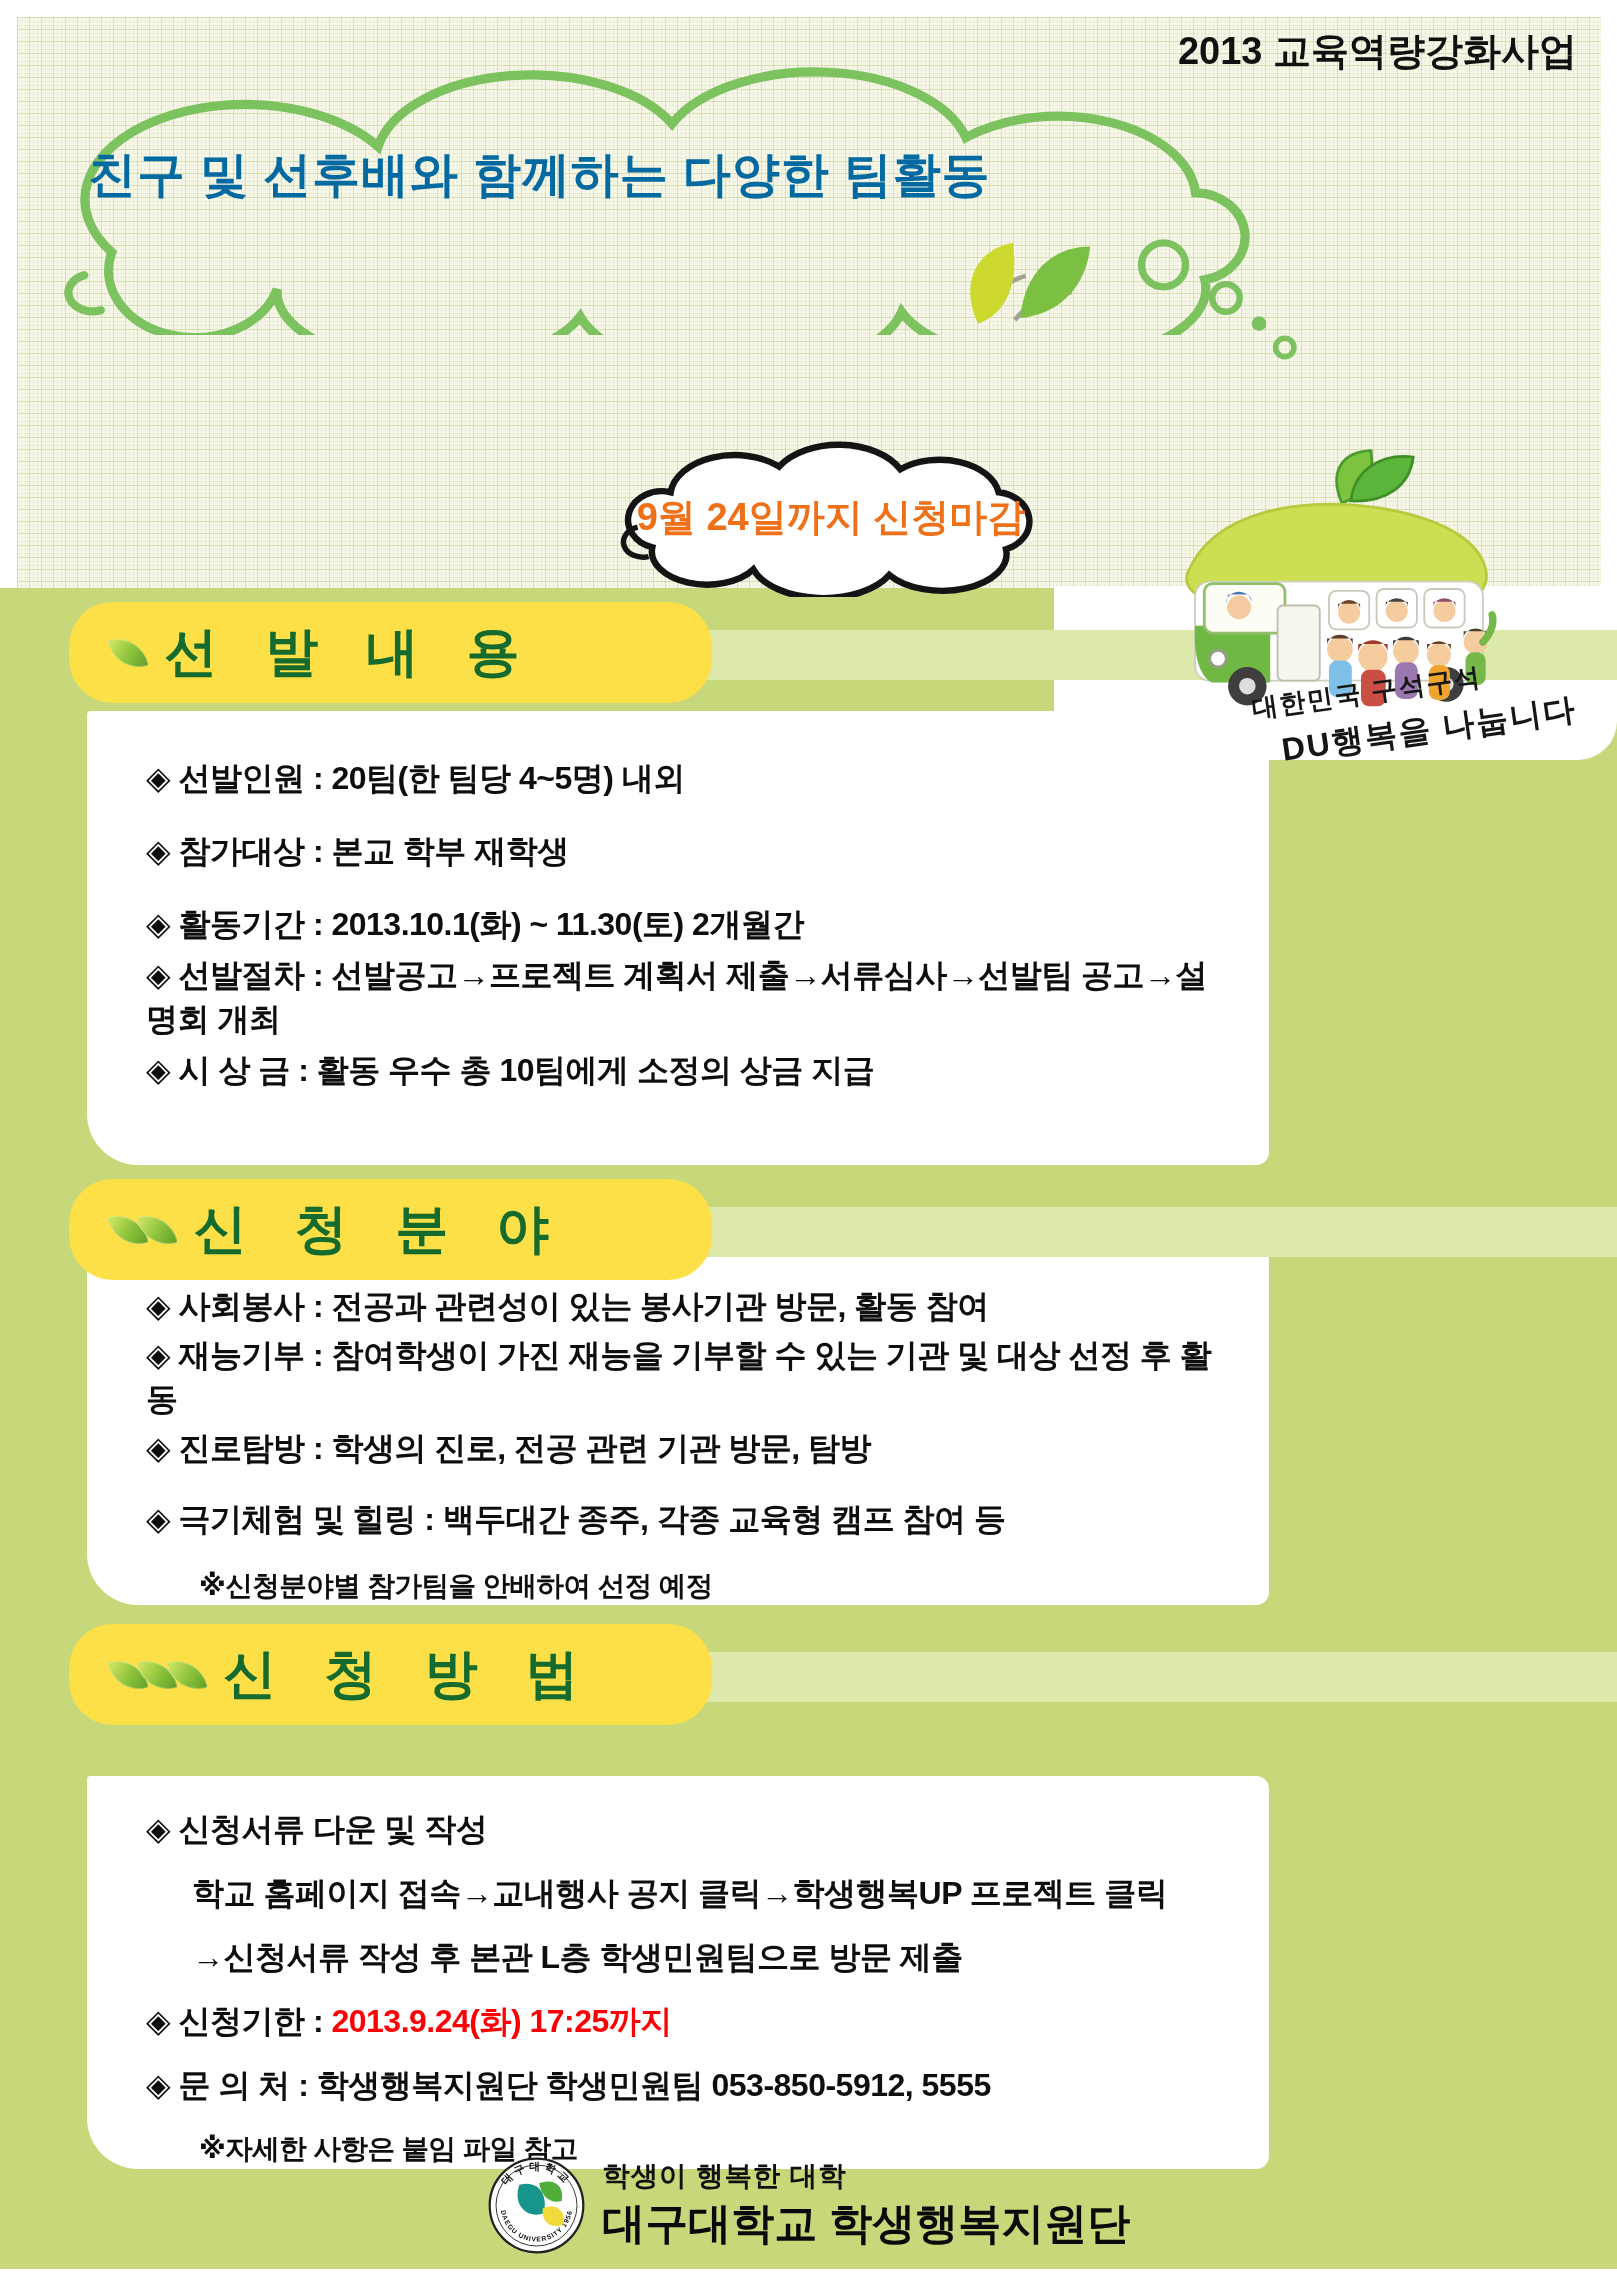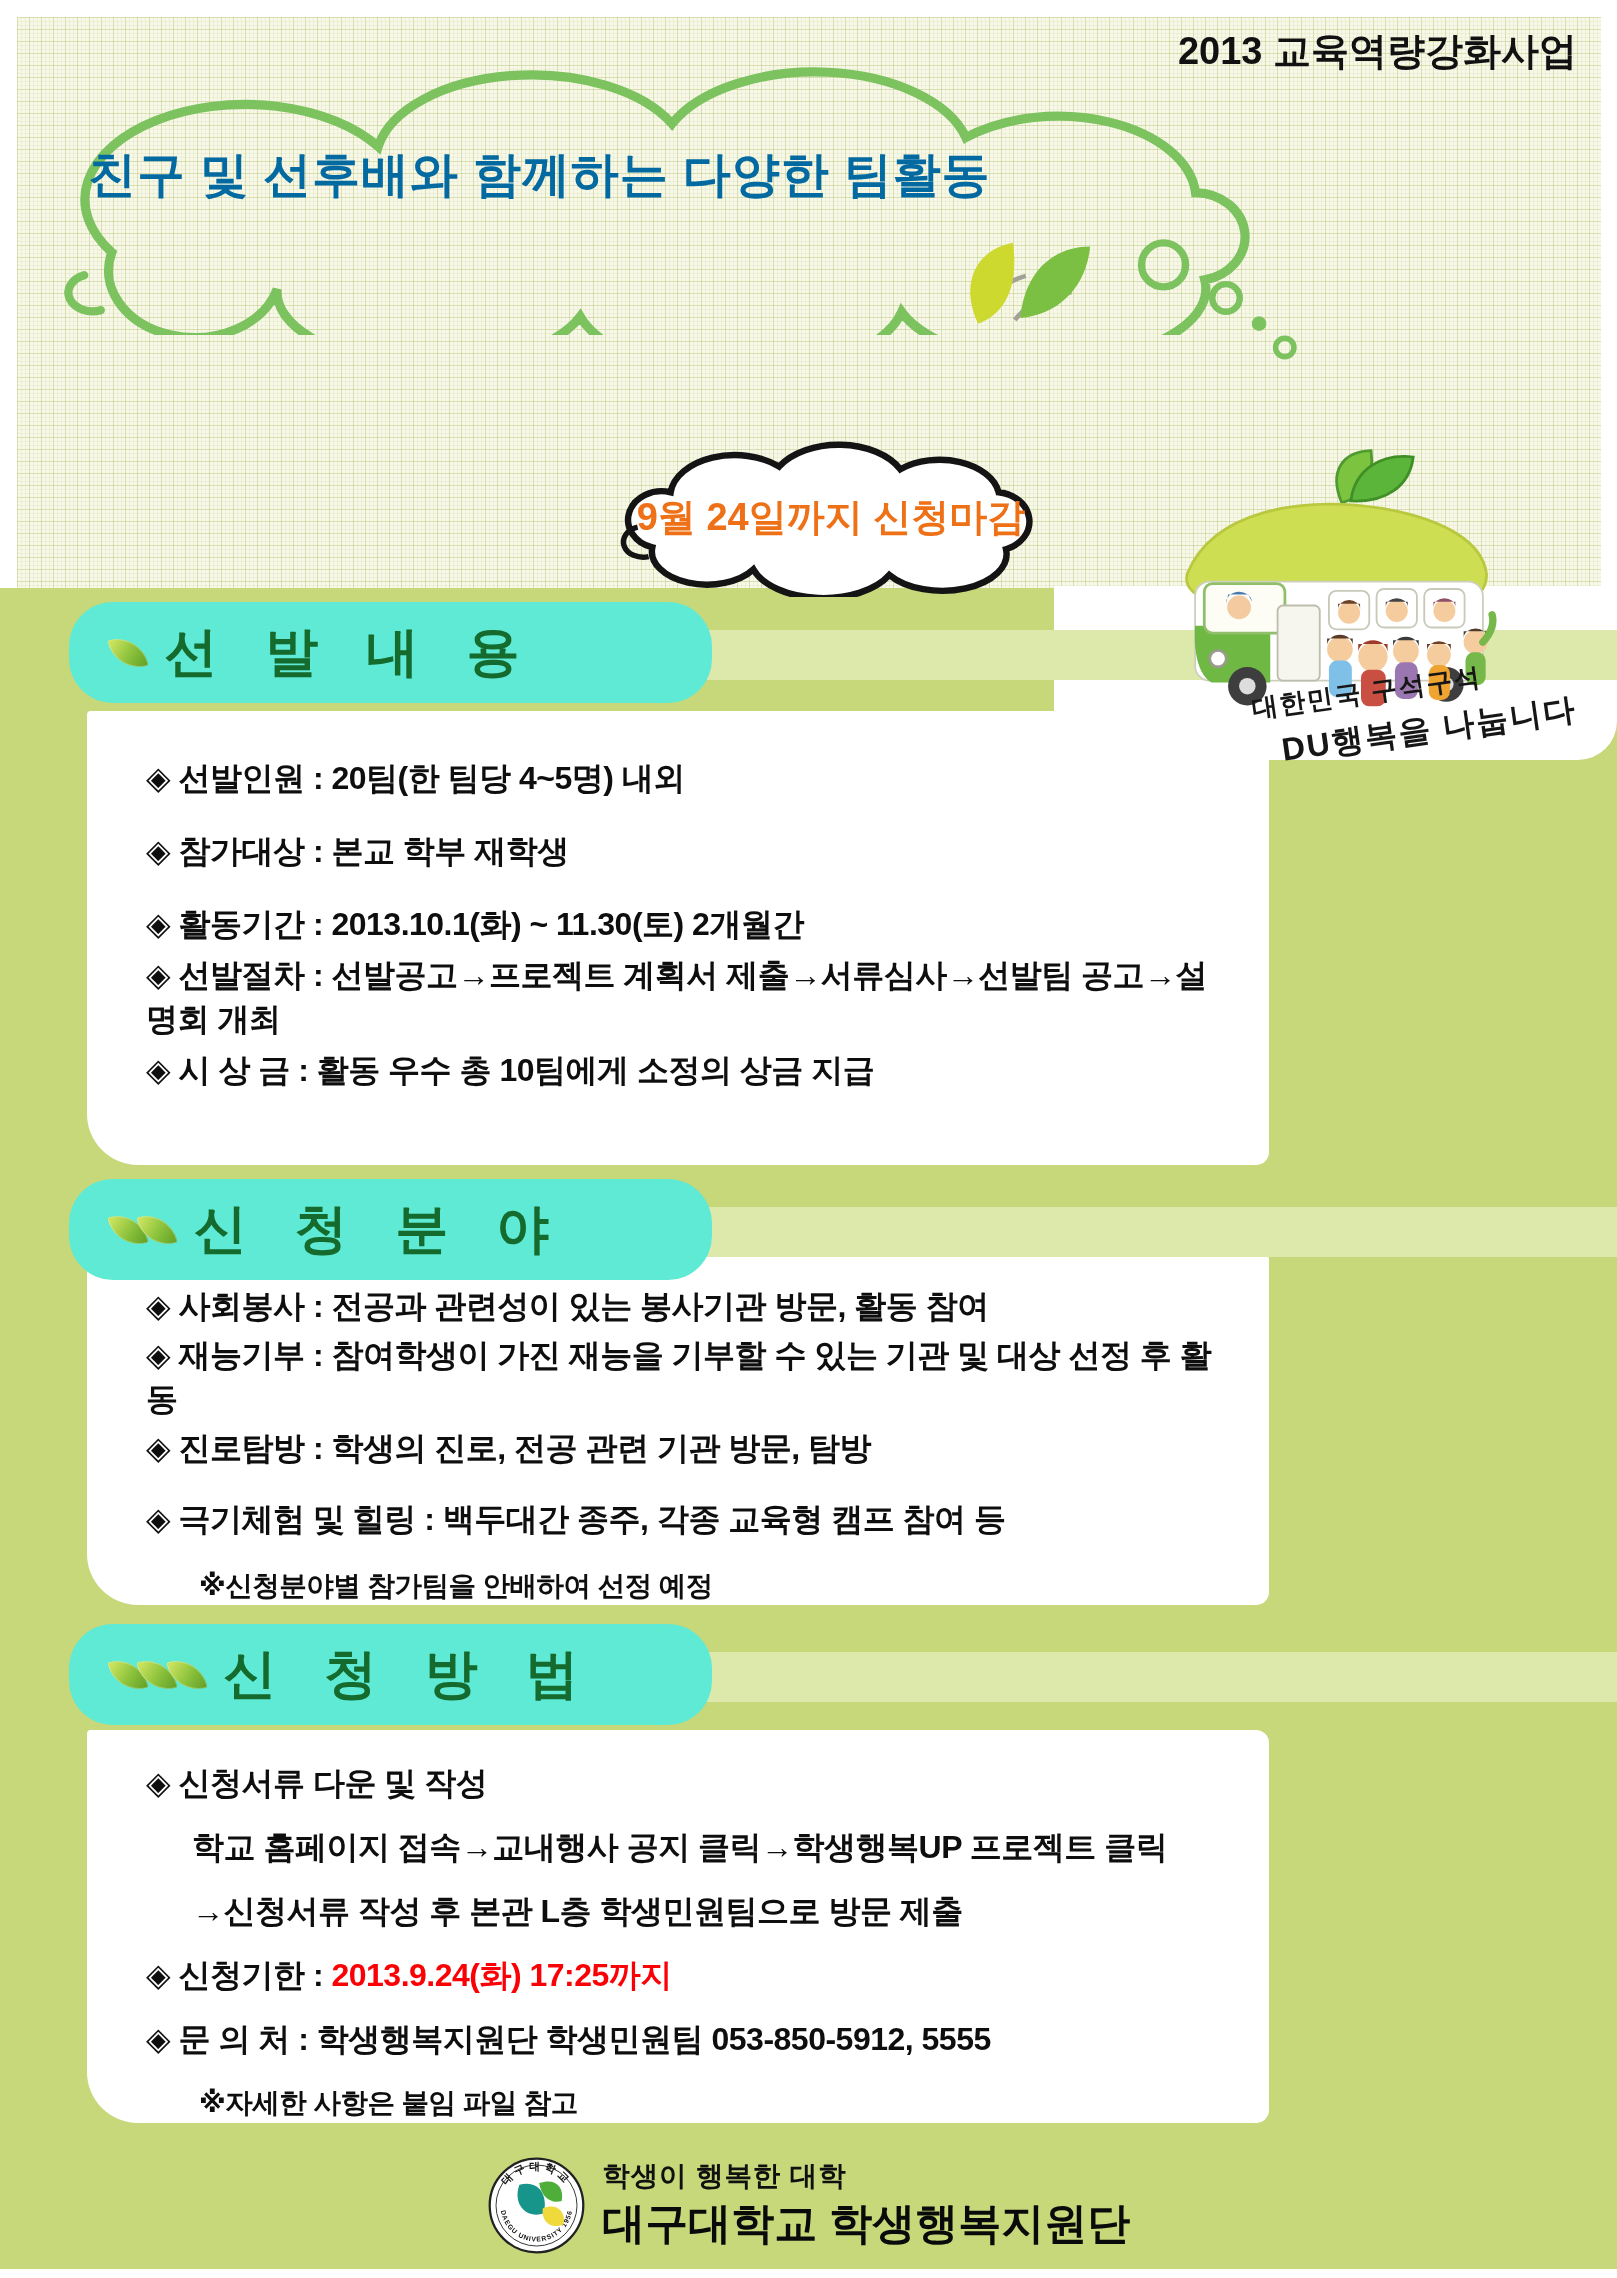--- a/index.html
+++ b/index.html
@@ -62,21 +62,21 @@
     background:#c6d87a;
   }
 
   .section-header{position:absolute;left:0;width:1617px;z-index:3;}
   .section-header .band{
     position:absolute;left:84px;right:0;top:27.5px;height:50px;
     background:#dde9ab;border-radius:0 0 0 16.5px;
   }
   .pill{
     position:absolute;left:69px;top:0;height:101px;min-width:643px;
-    background:#5eead4;border-radius:44px;display:flex;align-items:center;
+    background:#fde047;border-radius:44px;display:flex;align-items:center;
     padding:0 73px 0 42px;box-sizing:border-box;gap:24px;
   }
   .pill .title{
     font-size:53px;font-weight:bold;color:#156a2d;letter-spacing:16.5px;white-space:nowrap;
   }
   .leaves{display:flex;align-items:center;}
   .leaf{
     width:34px;height:34px;margin-right:-4.6px;
     background:linear-gradient(135deg,#c9e25e 10%,#8cc23c 55%,#5f9e26 100%);
     border-radius:6% 100% 6% 100%;transform:rotate(-14deg);
@@ -256,21 +256,21 @@
     <div class="pill">
       <div class="leaves">
         <div class="leaf"></div>
         <div class="leaf"></div>
         <div class="leaf"></div>
       </div>
       <div class="title">신 청 방 법</div>
     </div>
   </div>
 
-  <div class="content-box box3" style="top:1730px;height:393px;padding-top:22px;">
+  <div class="content-box box3" style="top:1776px;height:393px;padding-top:22px;">
     <div class="item">◈ 신청서류 다운 및 작성</div>
     <div class="item cont">학교 홈페이지 접속→교내행사 공지 클릭→학생행복UP 프로젝트 클릭</div>
     <div class="item cont">→신청서류 작성 후 본관 L층 학생민원팀으로 방문 제출</div>
     <div class="item">
       <span>◈ 신청기한 : </span><span class="red">2013.9.24(화) 17:25까지</span>
     </div>
     <div class="item">◈ 문 의 처 : 학생행복지원단 학생민원팀 053-850-5912, 5555</div>
     <div class="note">※자세한 사항은 붙임 파일 참고</div>
   </div>
 

